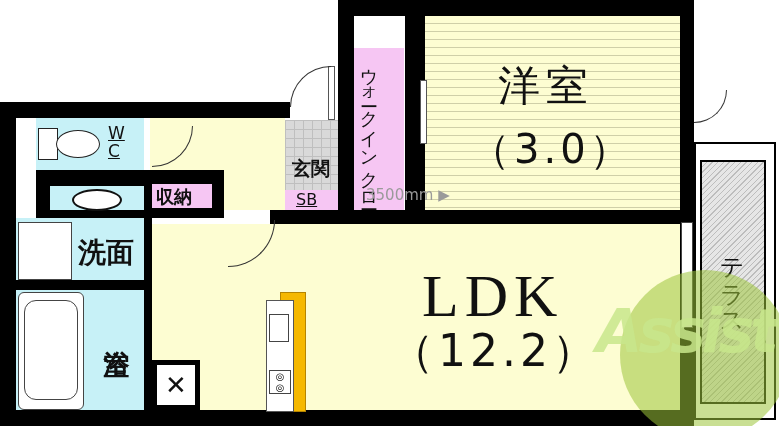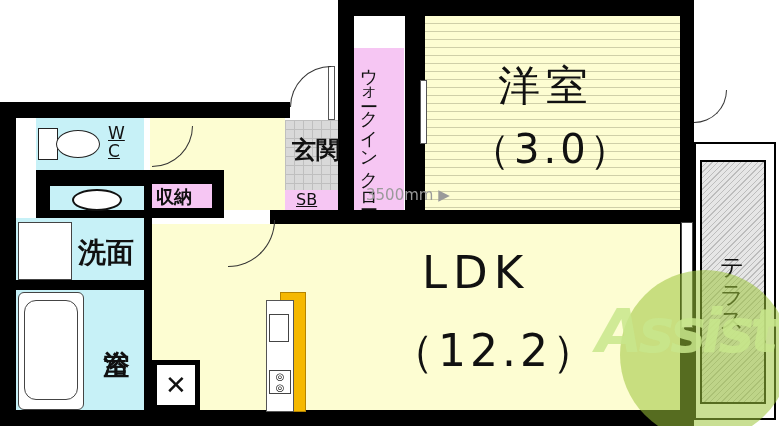--- a/index.html
+++ b/index.html
@@ -32,21 +32,21 @@
 <div class="wall" style="left:405px;top:16px;width:20px;height:208px;"></div>
 <div class="label" style="left:498px;top:58px;font-size:42px;letter-spacing:6px;">洋室</div>
 <div class="label" style="left:470px;top:122px;font-size:40px;letter-spacing:4px;">（3.0）</div>
 
 <div class="room pink" style="left:354px;top:48px;width:50px;height:162px;"></div>
 <div class="label vert" style="left:358px;top:56px;height:150px;font-size:18px;line-height:22px;">ウォークインクローゼット</div>
 <div class="abs white" style="left:420px;top:80px;width:5px;height:62px;border:1px solid #555;"></div>
 
 <div class="room grey-tile" style="left:285px;top:120px;width:53px;height:70px;"></div>
 <div class="room pink" style="left:285px;top:190px;width:53px;height:20px;"></div>
-<div class="label" style="left:292px;top:134px;font-size:24px;font-weight:bold;">玄関</div>
+<div class="label" style="left:292px;top:156px;font-size:19px;font-weight:bold;">玄関</div>
 <div class="label" style="left:296px;top:190px;font-size:16px;text-decoration:underline;">SB</div>
 <div class="wall" style="left:270px;top:210px;width:155px;height:14px;"></div>
 <div class="abs white" style="left:328px;top:66px;width:5px;height:52px;border:1px solid #555;"></div>
 <div class="abs" style="left:290px;top:66px;width:40px;height:40px;border-top:1px solid #333;border-left:1px solid #333;border-radius:100% 0 0 0;"></div>
 
 <div class="room yellow" style="left:150px;top:118px;width:135px;height:92px;"></div>
 
 <div class="room blue" style="left:36px;top:118px;width:108px;height:52px;"></div>
 <div class="abs white" style="left:38px;top:128px;width:18px;height:30px;border:1px solid #222;"></div>
 <div class="abs white" style="left:56px;top:130px;width:42px;height:26px;border:1px solid #222;border-radius:50%;"></div>
@@ -65,21 +65,21 @@
 <div class="wall" style="left:16px;top:280px;width:128px;height:10px;"></div>
 <div class="abs" style="left:152px;top:228px;width:42px;height:42px;border-right:1px solid #333;border-bottom:1px solid #333;border-radius:0 0 100% 0;"></div>
 
 <div class="room blue" style="left:16px;top:290px;width:128px;height:120px;"></div>
 <div class="abs white" style="left:18px;top:292px;width:64px;height:116px;border:1px solid #444;border-radius:6px;"></div>
 <div class="abs" style="left:24px;top:300px;width:52px;height:98px;border:1px solid #444;border-radius:12px;"></div>
 <div class="label vert" style="left:100px;top:330px;font-size:26px;font-weight:bold;">浴室</div>
 <div class="wall" style="left:144px;top:218px;width:8px;height:192px;"></div>
 
 <div class="room yellow" style="left:152px;top:224px;width:528px;height:186px;"></div>
-<div class="label" style="left:422px;top:246px;font-size:45px;letter-spacing:6px;">LDK</div>
+<div class="label" style="left:422px;top:262px;font-size:60px;letter-spacing:6px;font-family:Liberation Serif, serif;">LDK</div>
 <div class="label" style="left:390px;top:322px;font-size:44px;letter-spacing:4px;">（12.2）</div>
 <div class="abs" style="left:228px;top:220px;width:46px;height:46px;border-right:1px solid #333;border-bottom:1px solid #333;border-radius:0 0 100% 0;"></div>
 
 <div class="abs" style="left:280px;top:292px;width:24px;height:118px;background:#f5b800;border:1px solid #b58400;"></div>
 <div class="abs white" style="left:266px;top:300px;width:26px;height:110px;border:1px solid #555;"></div>
 <div class="abs white" style="left:269px;top:314px;width:18px;height:26px;border:1px solid #444;"></div>
 <div class="abs" style="left:269px;top:370px;width:20px;height:22px;border:1px solid #444;font-size:10px;line-height:11px;text-align:center;">◎<br>◎</div>
 <div class="abs" style="left:152px;top:360px;width:48px;height:50px;background:#000;"></div>
 <div class="abs white" style="left:157px;top:365px;width:38px;height:40px;font-size:26px;line-height:40px;text-align:center;color:#111;">✕</div>
 

